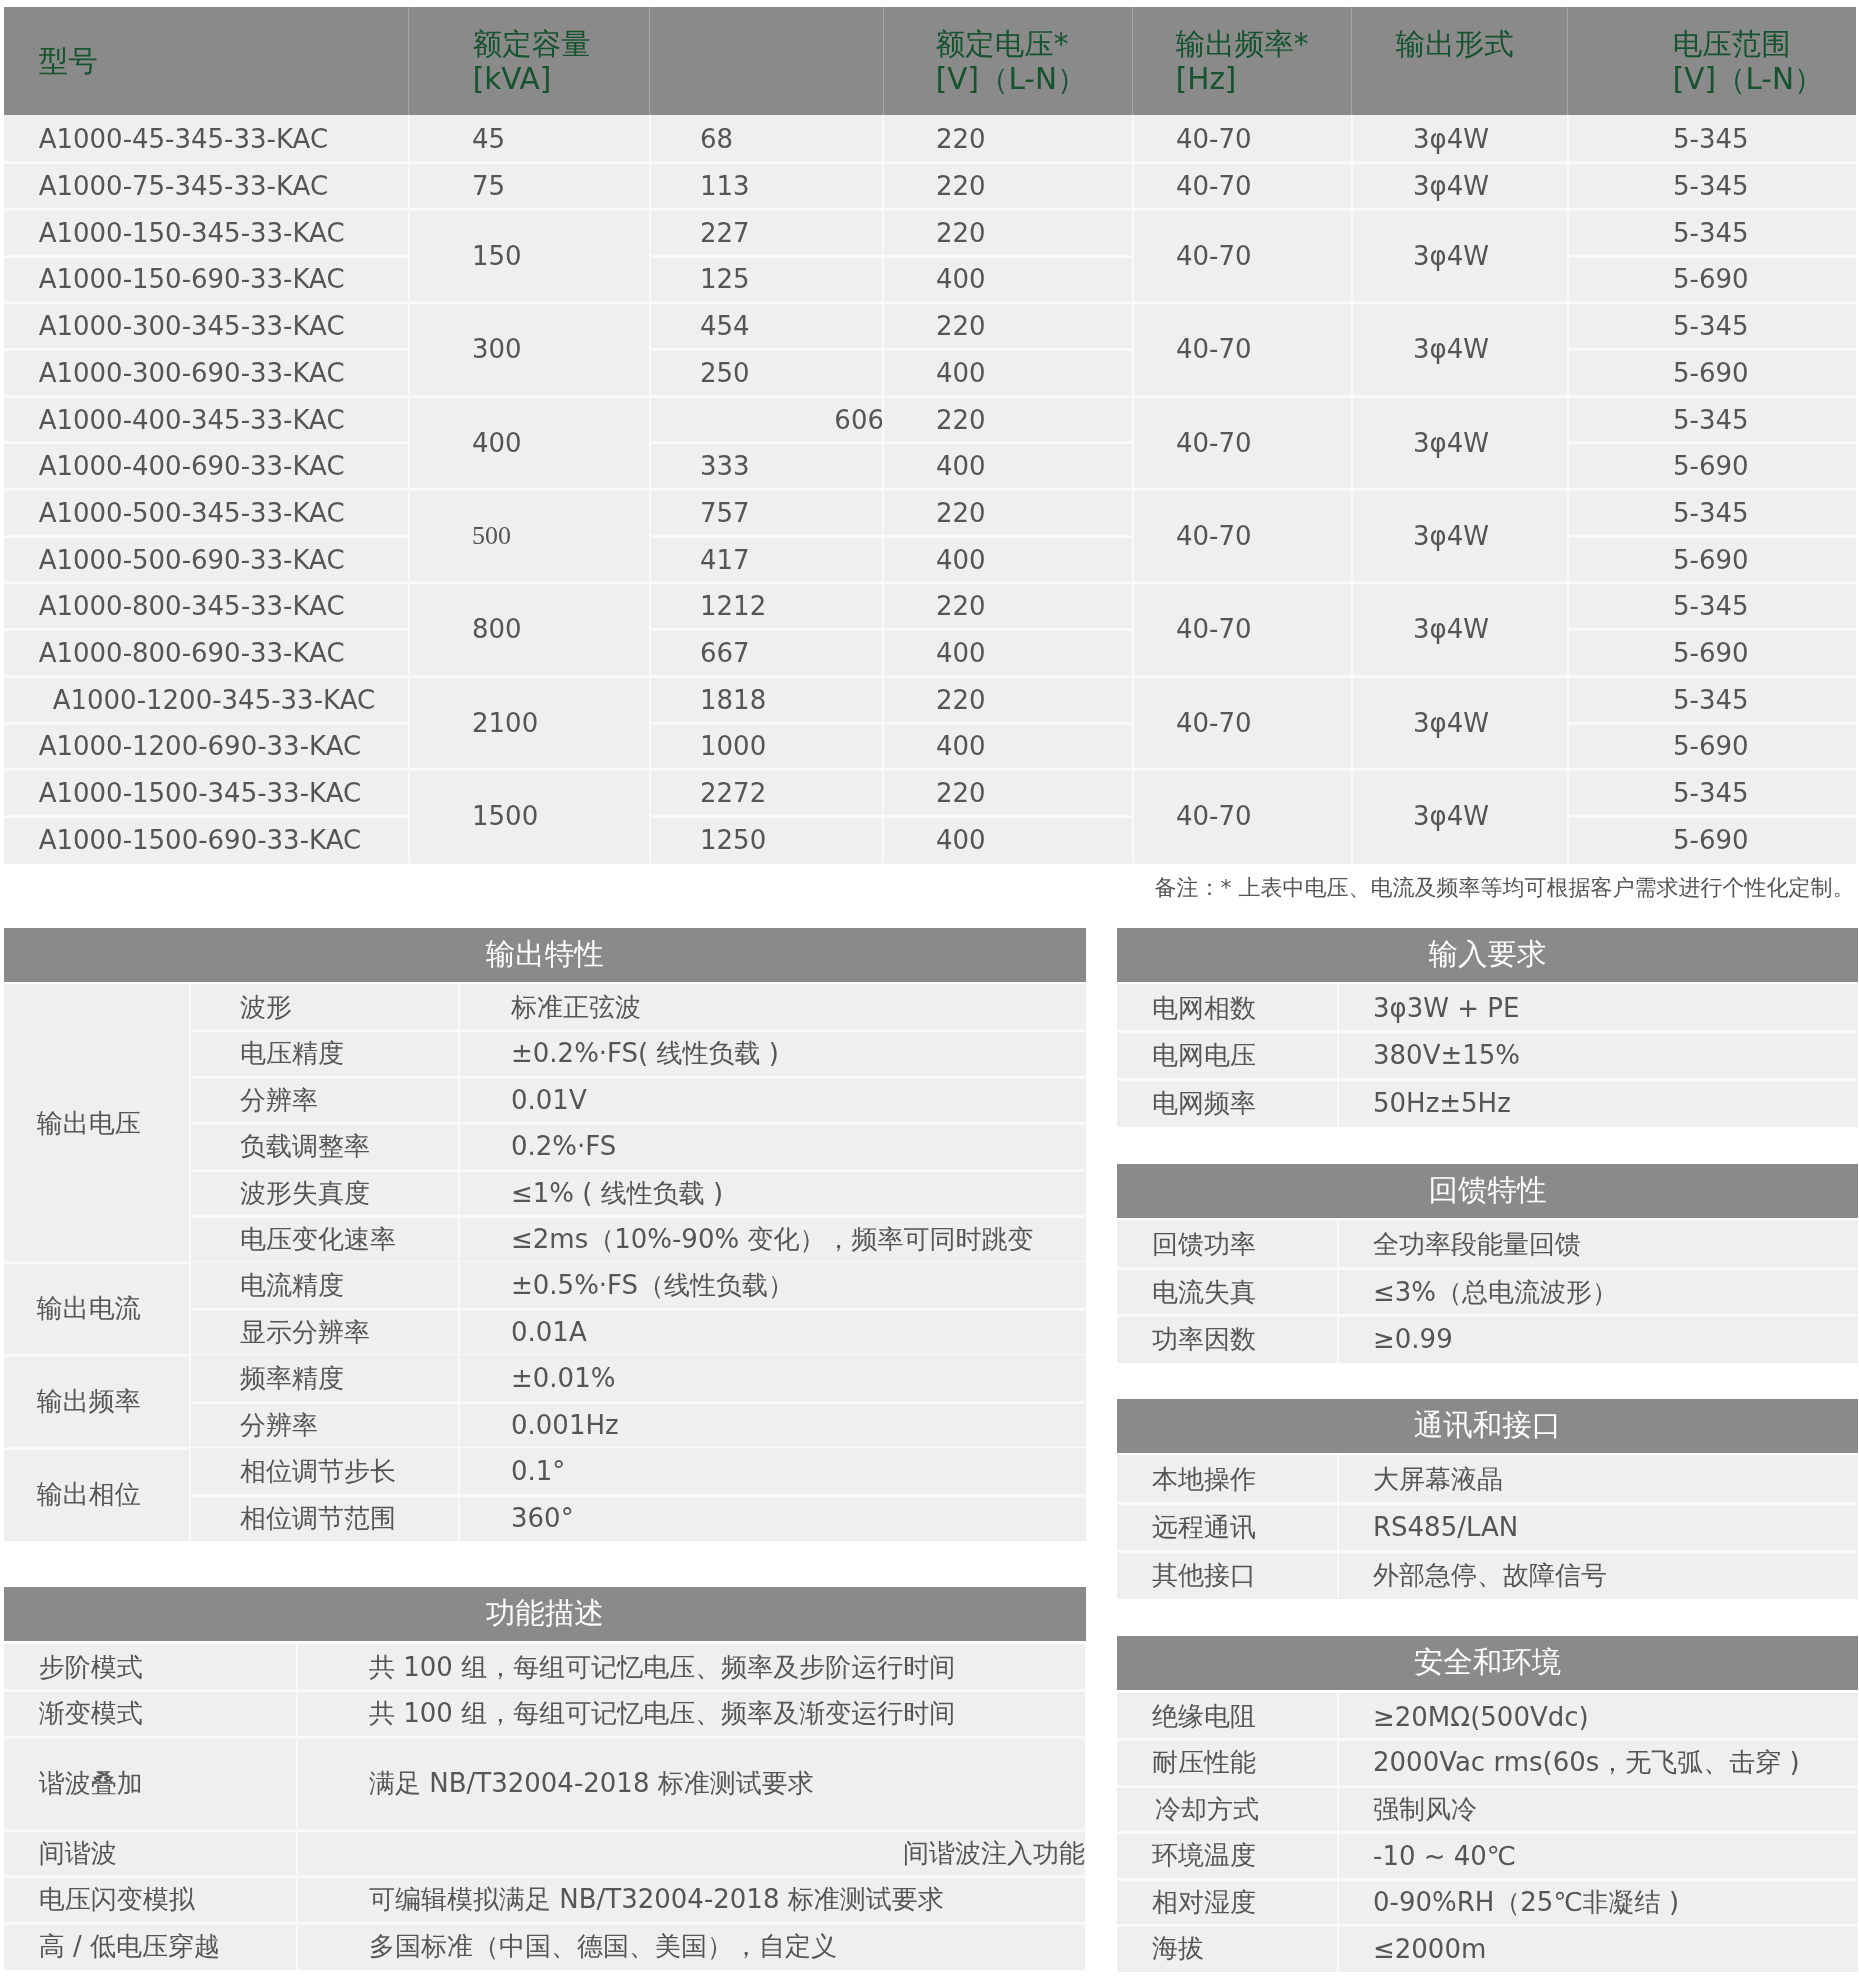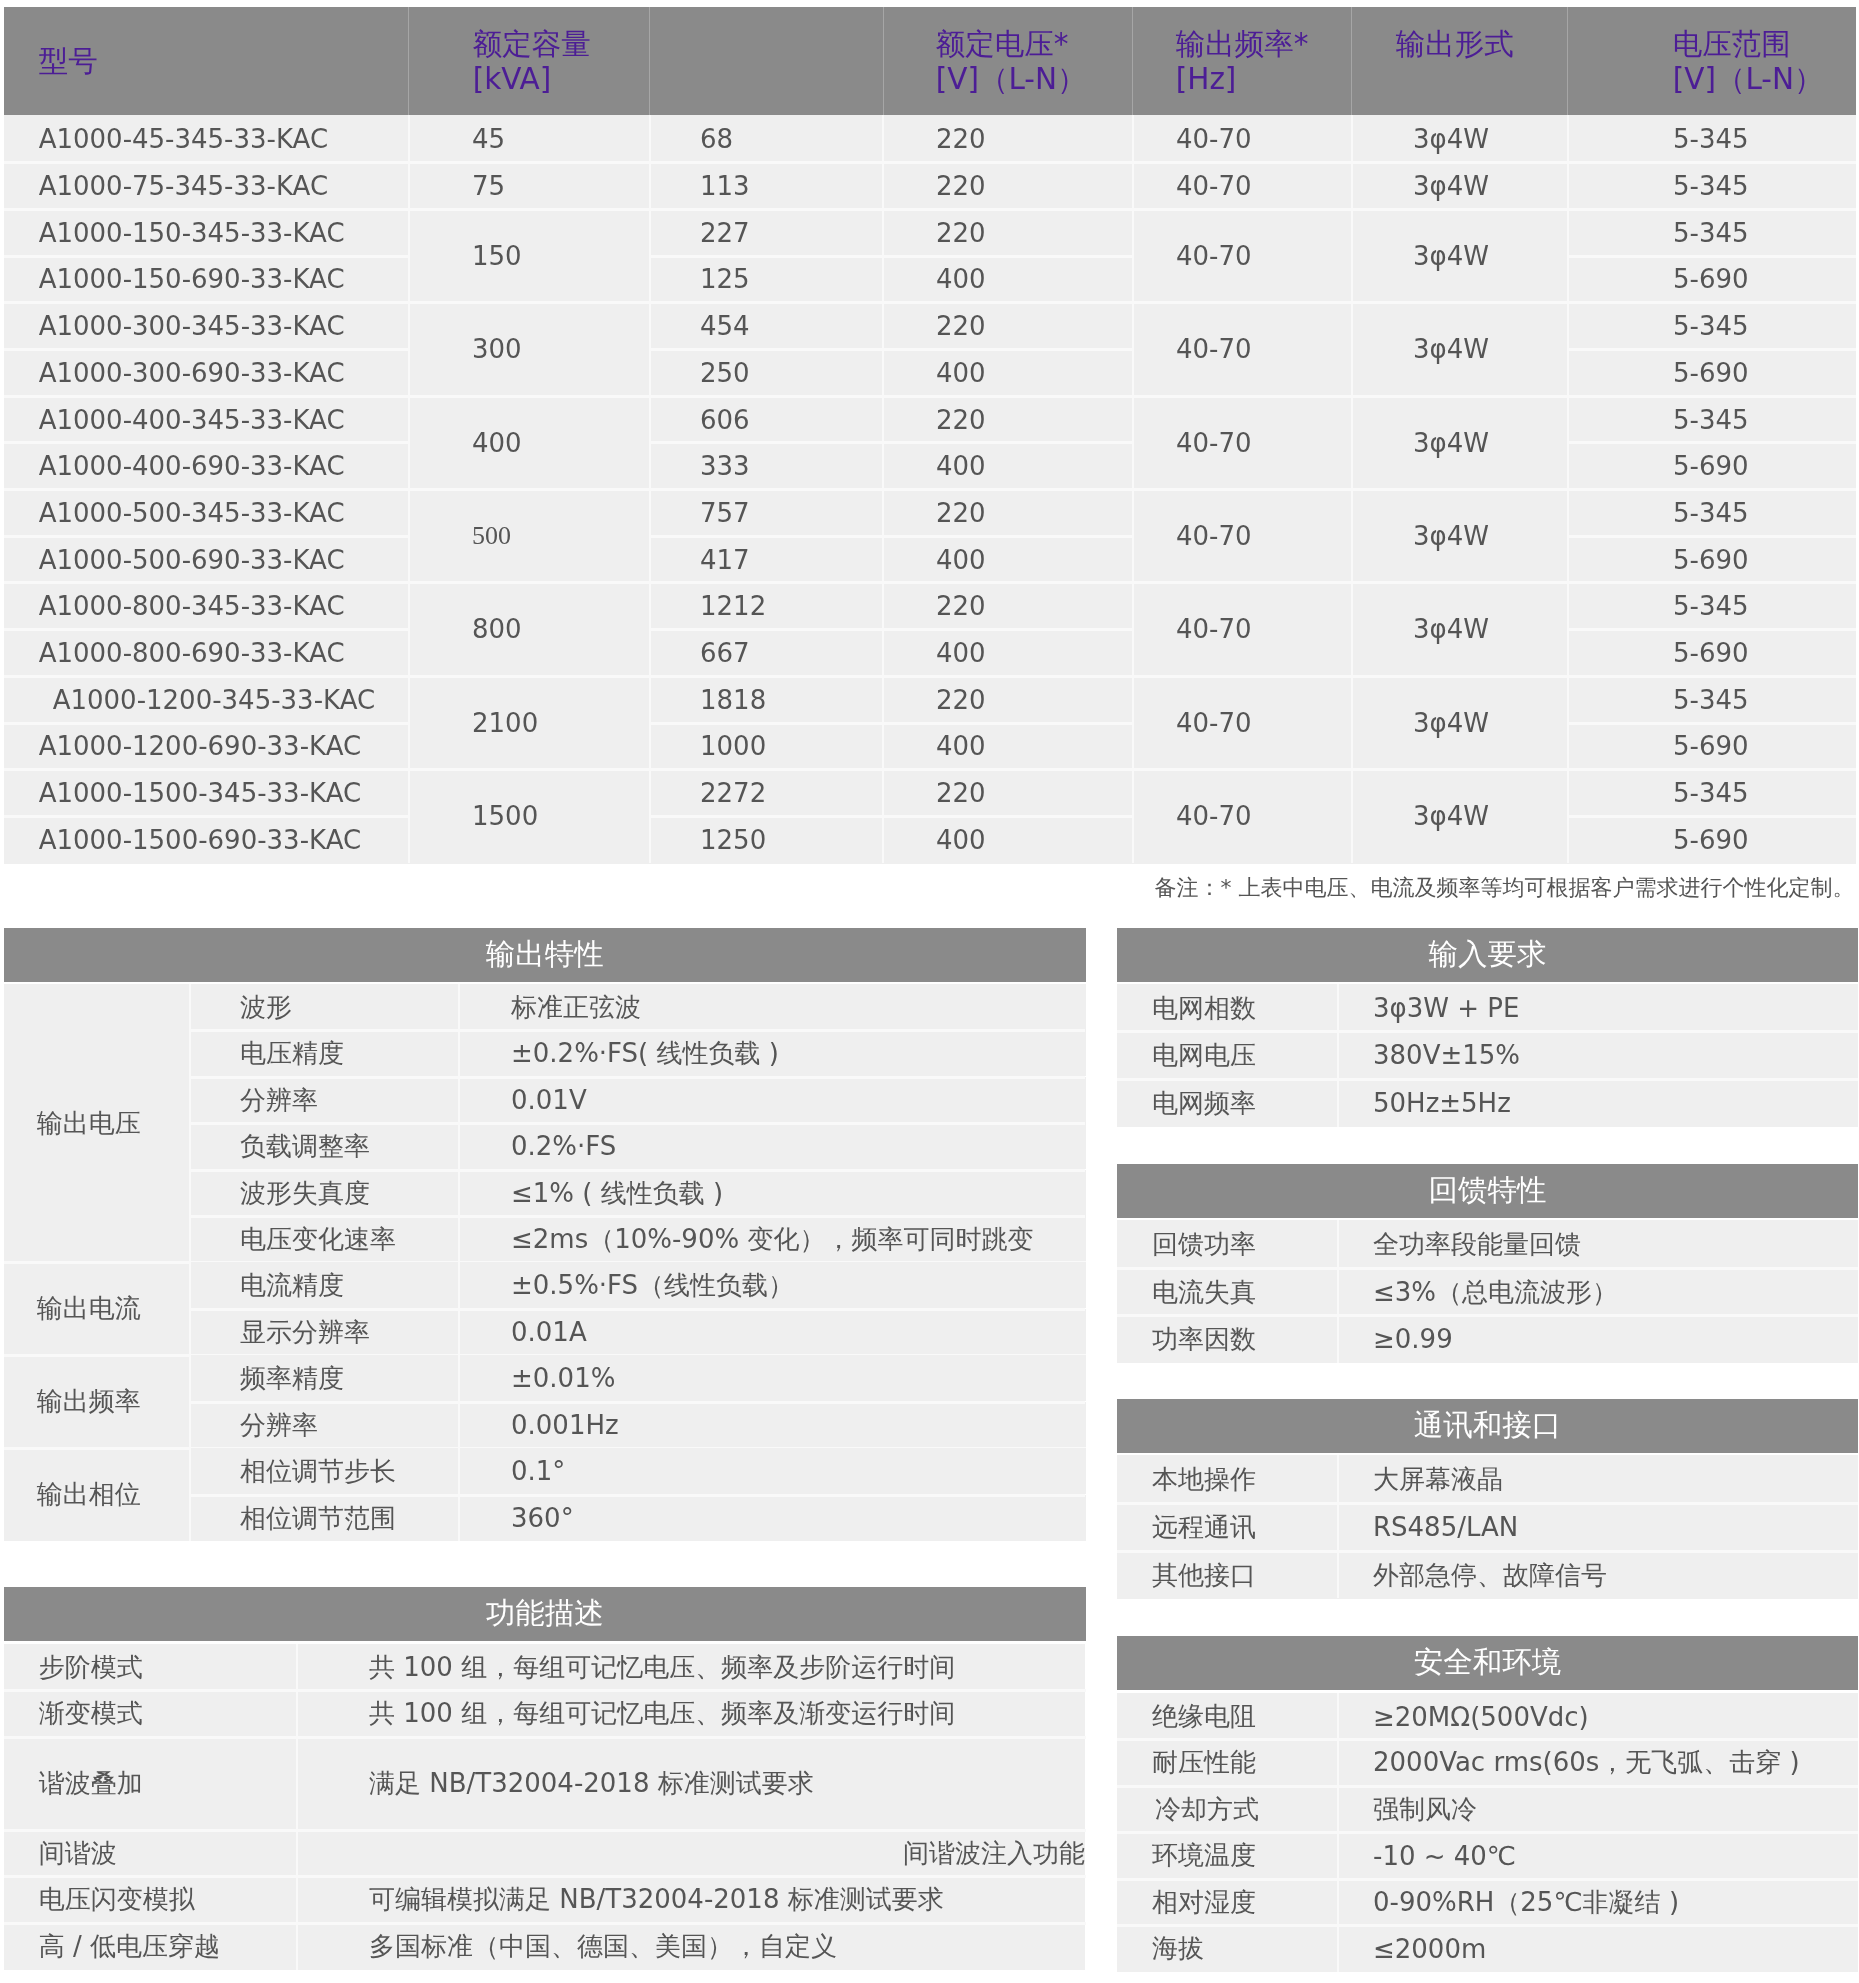--- a/index.html
+++ b/index.html
@@ -1,21 +1,21 @@
 <!DOCTYPE html>
 <html style="font-size:14.8px"><head>
 <meta charset="utf-8">
 <style>
   html, body { margin:0; padding:0; background:#ffffff; }
   body { width:1860px; height:1983px; position:relative; overflow:hidden;
          font-family:"DejaVu Sans","Liberation Sans",sans-serif; color:#555555; }
   .abs { position:absolute; box-sizing:border-box; }
   .hdr { background:#8a8a8a; color:#ffffff; }
   .cell { background:#efefef; position:absolute; box-sizing:border-box; display:flex; align-items:center; font-size:26px; white-space:nowrap; }
-  .hcell { position:absolute; box-sizing:border-box; color:#4c1d95; font-size:29.5px; line-height:35px; padding-top:20px; }
+  .hcell { position:absolute; box-sizing:border-box; color:#14532d; font-size:29.5px; line-height:35px; padding-top:20px; }
   .vsep { position:absolute; width:1.8px; background:#f9f9f9; }
   .hsep { position:absolute; height:2.8px; background:#f9f9f9; }
   .hvsep { position:absolute; width:1.8px; background:#a6a6a6; }
   .ptitle { position:absolute; box-sizing:border-box; background:#8a8a8a; color:#fff; font-size:29.5px;
             display:flex; align-items:center; justify-content:center; }
   .note { position:absolute; font-size:22px; color:#555; white-space:nowrap; }
 </style>
 </head>
 <body>
 
@@ -139,21 +139,21 @@
     </div>
     <div class="cell" style="left:1568px;top:349px;width:288px;height:47px;padding-left:105px;">
       <span>5-690</span>
     </div>
     <div class="hsep" style="left:3.7px;top:348px;width:405px;"></div>
     <div class="hsep" style="left:650px;top:348px;width:483px;"></div>
     <div class="hsep" style="left:1568px;top:348px;width:288px;"></div>
     <div class="cell" style="left:3.7px;top:396px;width:405px;height:47px;padding-left:35px;">
       <span>A1000-400-345-33-KAC</span>
     </div>
-    <div class="cell" style="left:650px;top:396px;width:234px;height:47px;padding-left:50px;">
+    <div class="cell" style="left:650px;top:396px;width:234px;height:47px;padding-left:50px;justify-content:flex-end;">
       <span>606</span>
     </div>
     <div class="cell" style="left:883px;top:396px;width:249px;height:47px;padding-left:53px;">
       <span>220</span>
     </div>
     <div class="cell" style="left:1568px;top:396px;width:288px;height:47px;padding-left:105px;">
       <span>5-345</span>
     </div>
     <div class="hsep" style="left:3.7px;top:395px;width:405px;"></div>
     <div class="hsep" style="left:650px;top:395px;width:483px;"></div>

